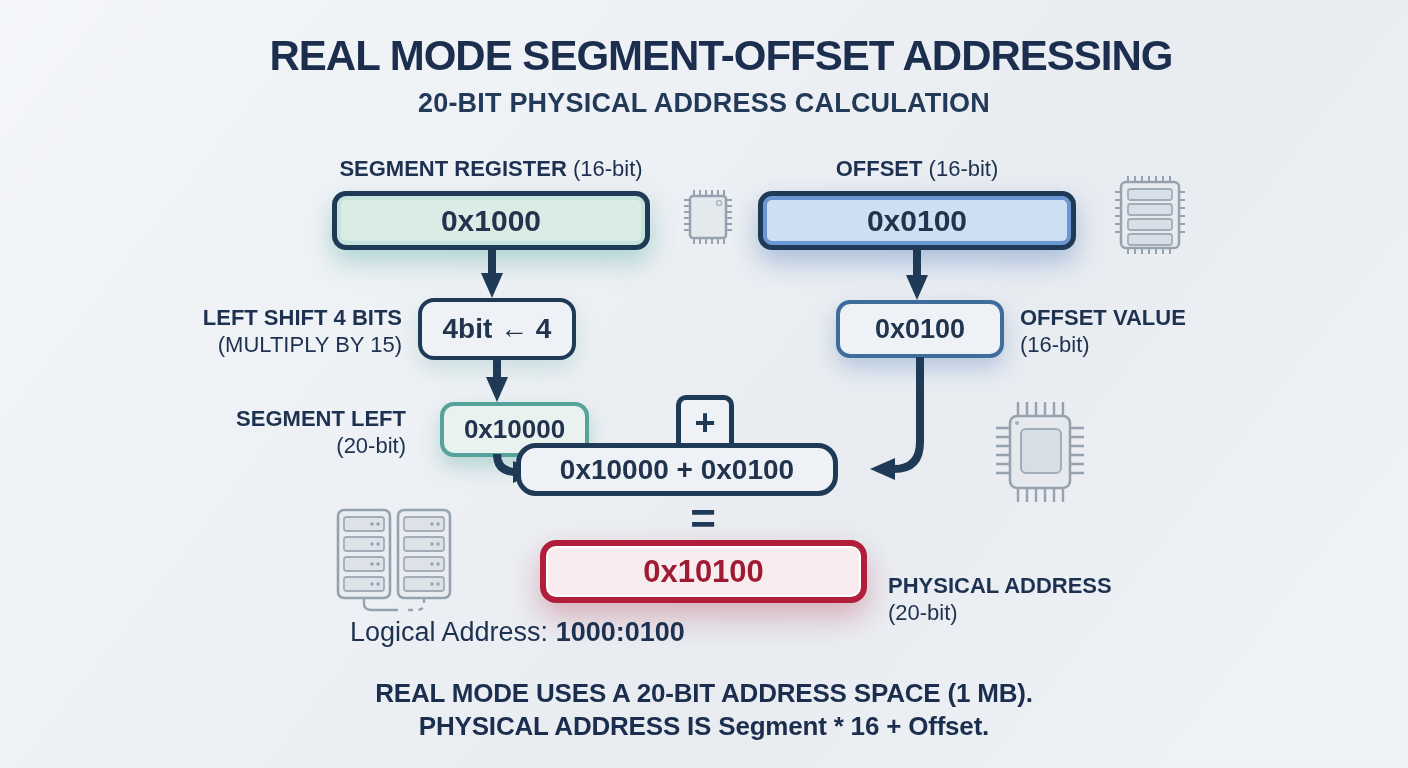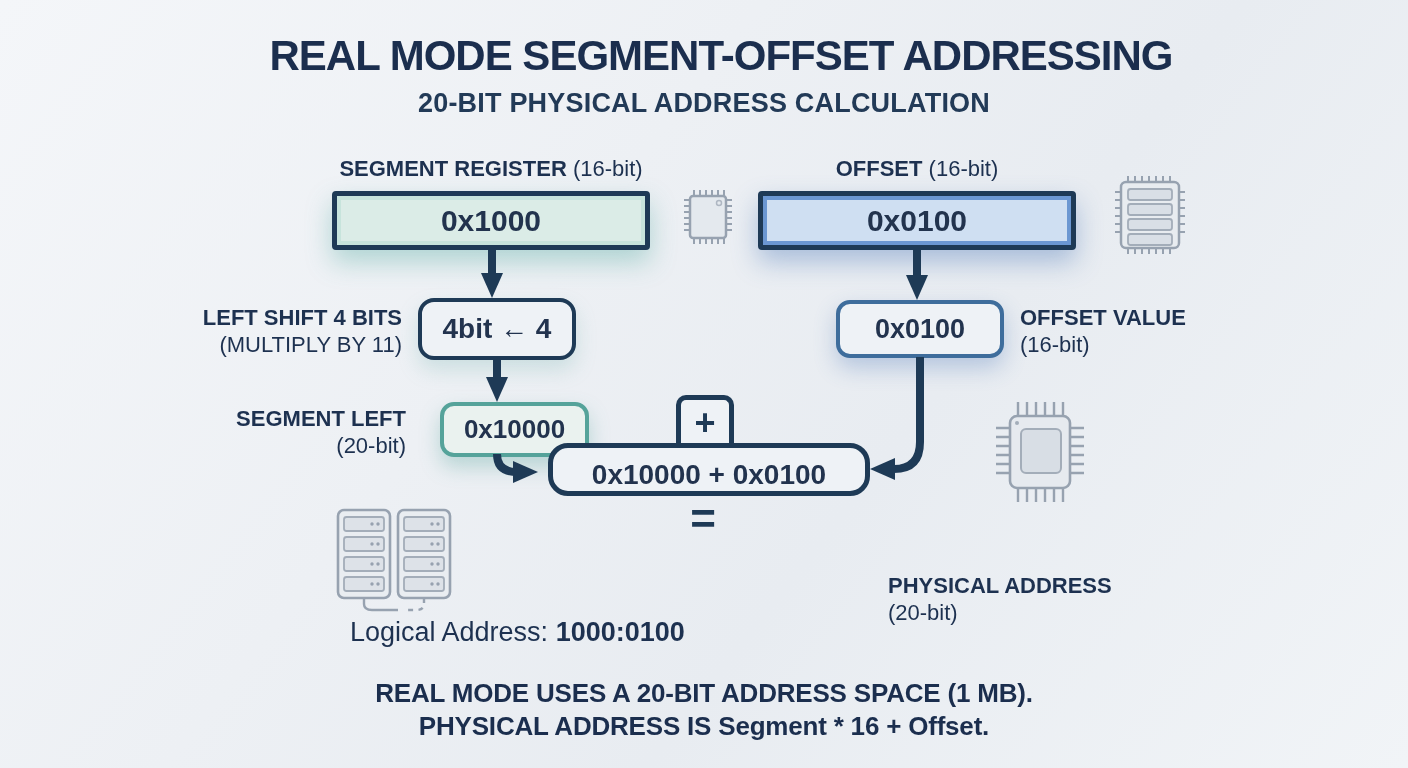--- a/index.html
+++ b/index.html
@@ -29,21 +29,21 @@
   
   .boxlabel{ font-size:22px; color:#1d3150; text-align:center; white-space:nowrap; }
   .boxlabel b{ font-weight:800; }
   .sidelabel{ font-size:22px; line-height:27px; color:#1d3150; white-space:nowrap; }
   .sidelabel .l1{ font-weight:800; }
   .r{ text-align:right; }
 
   
   .vbox{
     display:flex; align-items:center; justify-content:center;
-    font-weight:700; color:#22334e; border-radius:4px;
+    font-weight:700; color:#22334e; border-radius:14px;
   }
   .seg-box{
     left:332px; top:191px; width:318px; height:59px;
     border:5px solid #1e3a56; background:#dbece7;
     box-shadow:inset 0 0 0 4px #c7e4dc, 0 12px 26px rgba(74,166,155,.38);
     font-size:30px;
   }
   .off-box{
     left:758px; top:191px; width:318px; height:59px;
     border:5px solid #1e3a56; background:#cfdff2;
@@ -71,23 +71,23 @@
   }
   .plus-tab{
     left:676px; top:395px; width:58px; height:53px;
     border:5px solid #1e3a56; border-bottom:none;
     border-radius:10px 10px 0 0; background:#eef2f6;
     display:flex; align-items:center; justify-content:flex-start;
     padding-top:2px; justify-content:center; align-items:flex-start;
     font-size:36px; font-weight:800; color:#1e3a56;
   }
   .sum-box{
-    left:548px; top:443px; width:322px; height:53px;
+    left:516px; top:443px; width:322px; height:53px;
     border:5px solid #1e3a56; background:#eef2f6; border-radius:20px;
-    font-size:28px; z-index:2;align-items:flex-end;
+    font-size:28px; z-index:2;
   }
   .equals{
     left:633px; top:494px; width:140px; text-align:center;
     font-size:44px; font-weight:800; color:#1e3a56;
   }
   .phys-box{
     left:540px; top:540px; width:327px; height:63px;
     border:6px solid #b01e3c; background:#f9ecef; border-radius:16px;
     box-shadow:0 14px 30px rgba(176,30,60,.30), inset 0 0 0 2px #fff;
     font-size:31px; color:#9e1b33;
@@ -160,21 +160,21 @@
       <rect x="11" y="10" width="58" height="66" rx="5" fill="#e8ecf0" stroke="#97a2b0" stroke-width="2.5"></rect>
       <rect x="18" y="17" width="44" height="11" rx="2.5" fill="#d9dfe6" stroke="#a3adb9" stroke-width="1.8"></rect>
       <rect x="18" y="32" width="44" height="11" rx="2.5" fill="#d9dfe6" stroke="#a3adb9" stroke-width="1.8"></rect>
       <rect x="18" y="47" width="44" height="11" rx="2.5" fill="#d9dfe6" stroke="#a3adb9" stroke-width="1.8"></rect>
       <rect x="18" y="62" width="44" height="11" rx="2.5" fill="#d9dfe6" stroke="#a3adb9" stroke-width="1.8"></rect>
     </svg>
   </div>
 
   <div class="abs sidelabel r" style="left:120px;top:304px;width:282px;">
     <div class="l1">LEFT SHIFT 4 BITS</div>
-    <div>(MULTIPLY BY 11)</div>
+    <div>(MULTIPLY BY 15)</div>
   </div>
   <div class="abs vbox shift-box">
     <span>4bit ← 4</span>
   </div>
 
   <div class="abs sidelabel r" style="left:140px;top:405px;width:266px;">
     <div class="l1">SEGMENT LEFT</div>
     <div>(20-bit)</div>
   </div>
   <div class="abs vbox base-box">
@@ -202,20 +202,23 @@
       <path d="M28 8 V22 M37 8 V22 M46 8 V22 M55 8 V22 M64 8 V22 M73 8 V22
                M28 94 V108 M37 94 V108 M46 94 V108 M55 94 V108 M64 94 V108 M73 94 V108
                M6 34 H20 M6 43 H20 M6 52 H20 M6 61 H20 M6 70 H20 M6 79 H20
                M80 34 H94 M80 43 H94 M80 52 H94 M80 61 H94 M80 70 H94 M80 79 H94" stroke="#97a2b0" stroke-width="2.4" fill="none"></path>
       <rect x="20" y="22" width="60" height="72" rx="7" fill="#e6eaef" stroke="#97a2b0" stroke-width="2.6"></rect>
       <rect x="31" y="35" width="40" height="44" rx="5" fill="#d8dee5" stroke="#a3adb9" stroke-width="2"></rect>
       <circle cx="27" cy="29" r="2" fill="#a3adb9"></circle>
     </svg>
   </div>
 
+  <div class="abs vbox phys-box">
+    <span>0x10100</span>
+  </div>
   <div class="abs sidelabel" style="left:888px;top:572px;width:300px;">
     <div class="l1">PHYSICAL ADDRESS</div>
     <div>(20-bit)</div>
   </div>
 
   <div class="abs icon" style="left:328px;top:504px;">
     <svg width="132" height="112" viewBox="0 0 132 112">
       <rect x="10" y="6" width="52" height="88" rx="6" fill="#e9edf1" stroke="#97a2b0" stroke-width="2.6"></rect>
       <rect x="70" y="6" width="52" height="88" rx="6" fill="#e9edf1" stroke="#97a2b0" stroke-width="2.6"></rect>
       <g fill="#dde2e8" stroke="#a3adb9" stroke-width="1.8">

